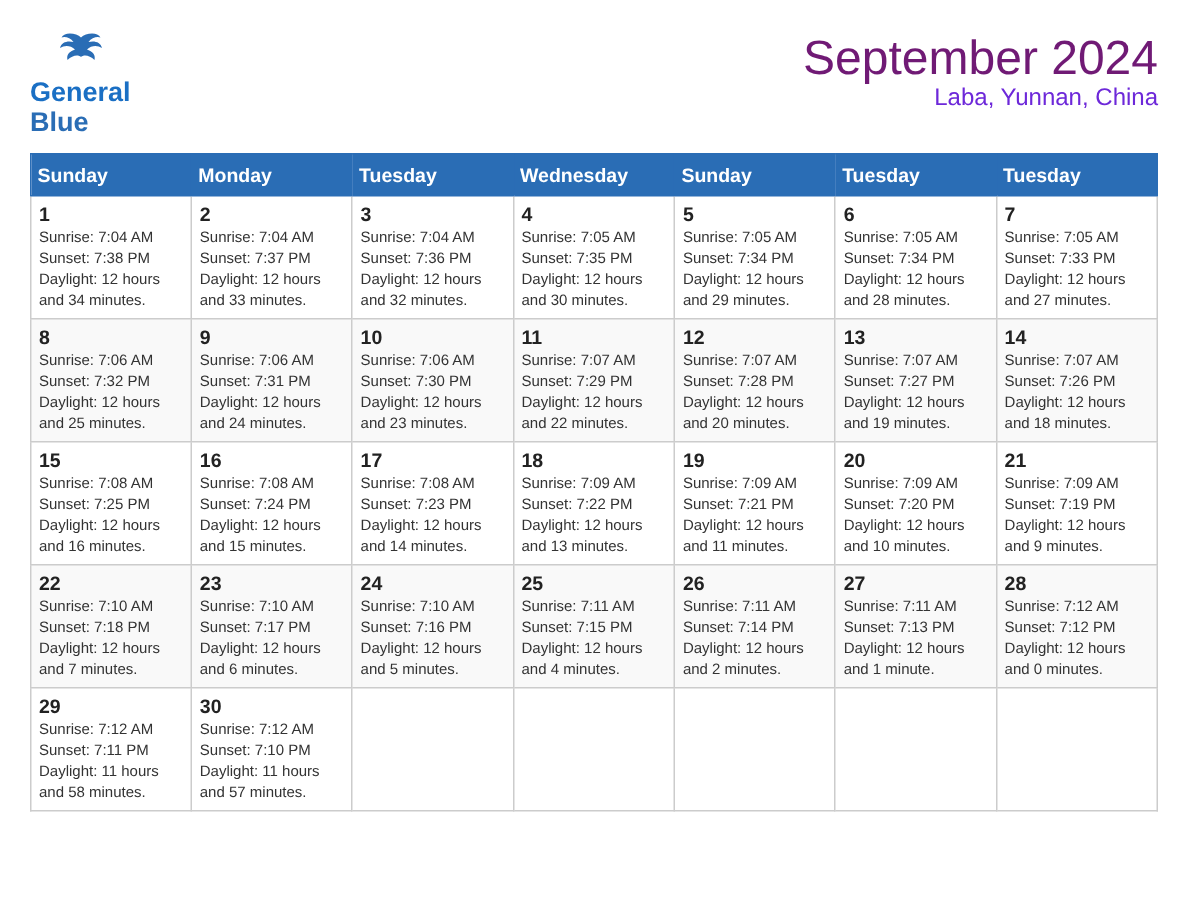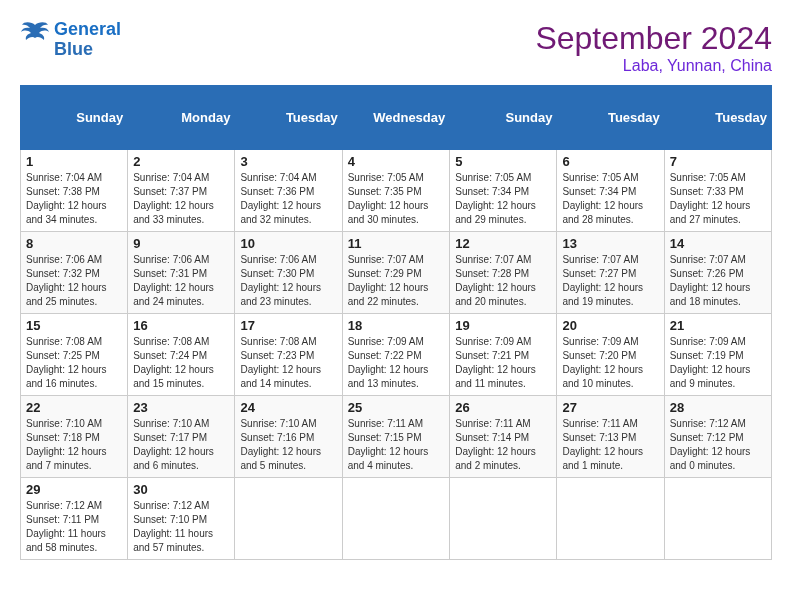--- a/index.html
+++ b/index.html
@@ -11,22 +11,23 @@
       padding: 20px;
     }
     .header-area {
       display: flex;
       justify-content: space-between;
       align-items: flex-start;
       margin-bottom: 10px;
     }
     .logo {
       display: flex;
-      align-items: flex-start;
+      align-items: center;
       gap: 4px;
+      flex-direction: column;
     }
     .logo-text {
       font-size: 18px;
       font-weight: bold;
       color: #333;
       line-height: 1.1;
     }
     .logo-text span {
       color: #1a6fc4;
     }
@@ -47,22 +48,22 @@
       color: #6d28d9;
     }
     table {
       width: 100%;
       border-collapse: collapse;
       font-size: 11px;
     }
     thead tr th {
       background-color: #2a6db5;
       color: #fff;
-      padding: 24px 4px;
-      text-align: right;
+      padding: 6px 4px;
+      text-align: left;
       font-size: 13px;
       font-weight: bold;
       border: 1px solid #2a6db5;
     }
     tbody tr td {
       border: 1px solid #ccc;
       vertical-align: top;
       padding: 4px 5px;
       height: 80px;
       width: 108px;

